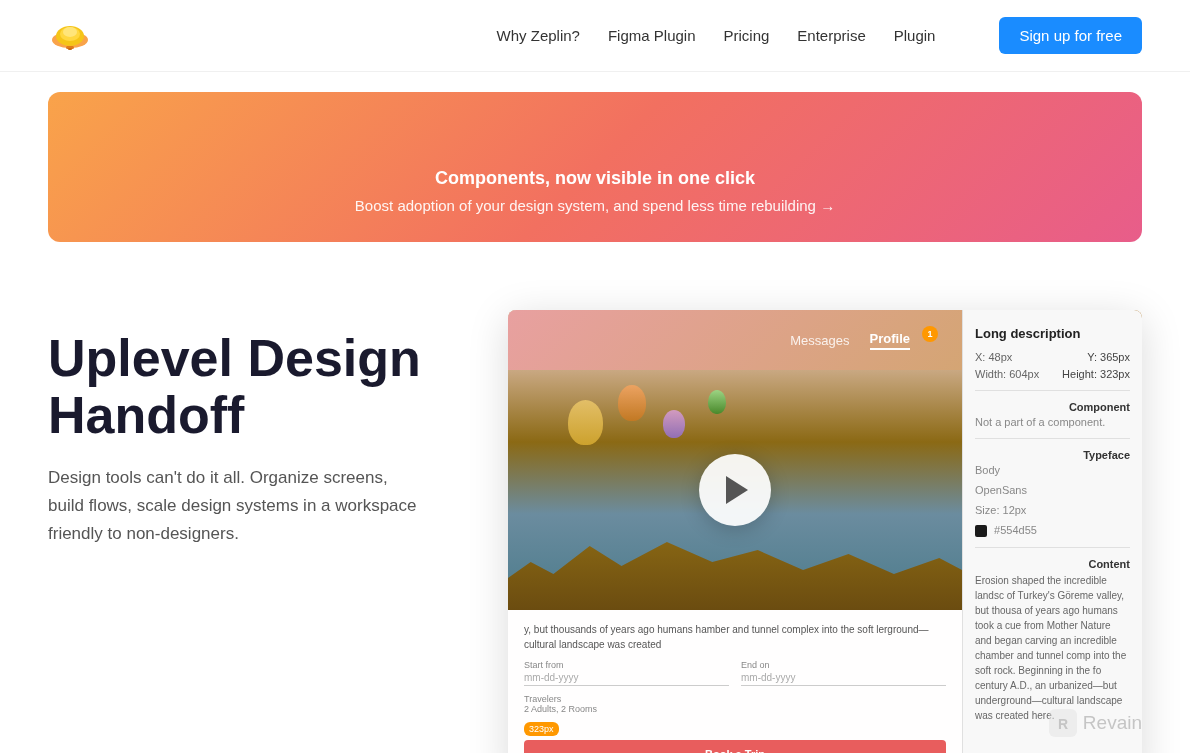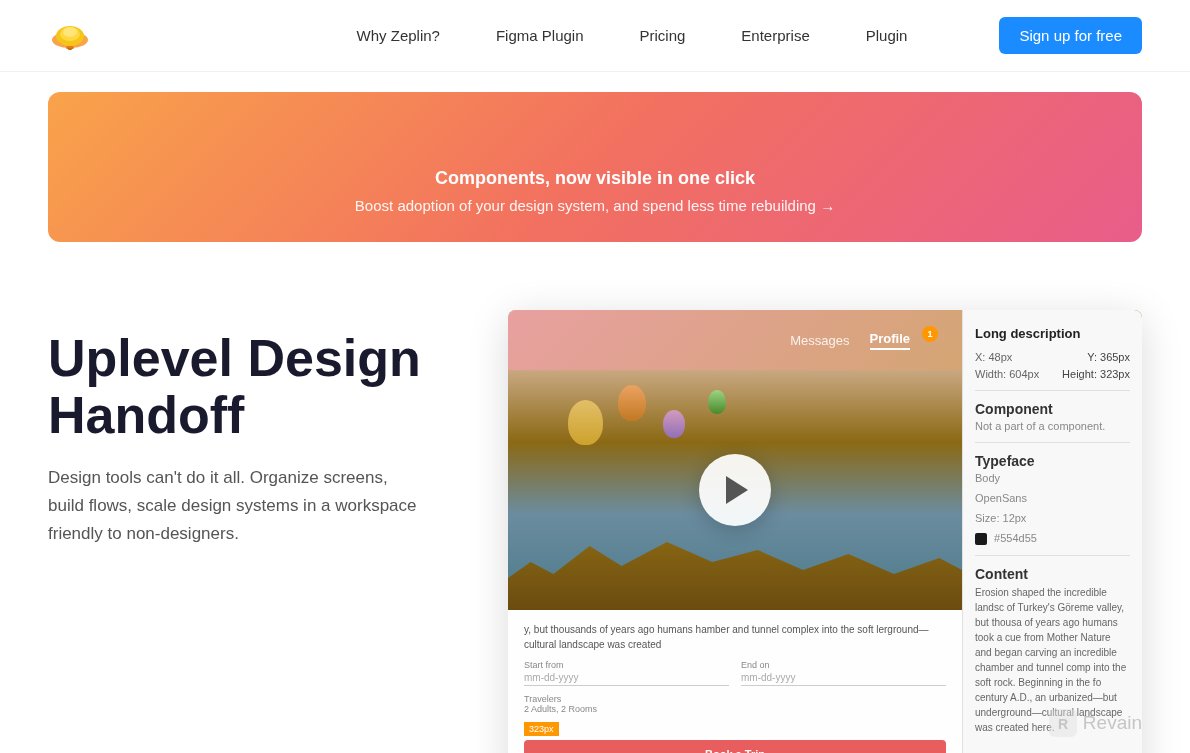--- a/index.html
+++ b/index.html
@@ -18,21 +18,21 @@
       align-items: center;
       margin-right: auto;
     }
     .logo-icon {
       width: 44px;
       height: 44px;
     }
     .nav-links {
       display: flex;
       align-items: center;
-      gap: 56px;
+      gap: 28px;
       list-style: none;
     }
     .nav-links a {
       text-decoration: none;
       color: #333;
       font-size: 15px;
       font-weight: 400;
     }
     .nav-signup {
       margin-left: 36px;
@@ -225,21 +225,21 @@
       font-weight: 600;
     }
     .mockup-size-badge {
       position: absolute;
       bottom: 52px;
       left: 50%;
       background: #ff9800;
       color: #fff;
       font-size: 9px;
       padding: 2px 5px;
-      border-radius: 0;
+      border-radius: 6px;
     }
 
     
     .mockup-panel {
       width: 180px;
       background: #f8f8f8;
       border-left: 1px solid #e0e0e0;
       padding: 16px 12px;
       font-size: 11px;
     }
@@ -256,24 +256,25 @@
       font-size: 11px;
       color: #666;
     }
     .panel-row span:last-child { color: #444; }
     .panel-divider {
       height: 1px;
       background: #e0e0e0;
       margin: 10px 0;
     }
     .panel-label {
-      font-size: 14px;
+      font-size: 11px;
       font-weight: 600;
       color: #333;
       margin-bottom: 3px;
+      text-align: right;
     }
     .panel-value {
       font-size: 11px;
       color: #888;
       margin-bottom: 8px;
     }
     .color-swatch {
       display: inline-block;
       width: 12px;
       height: 12px;

